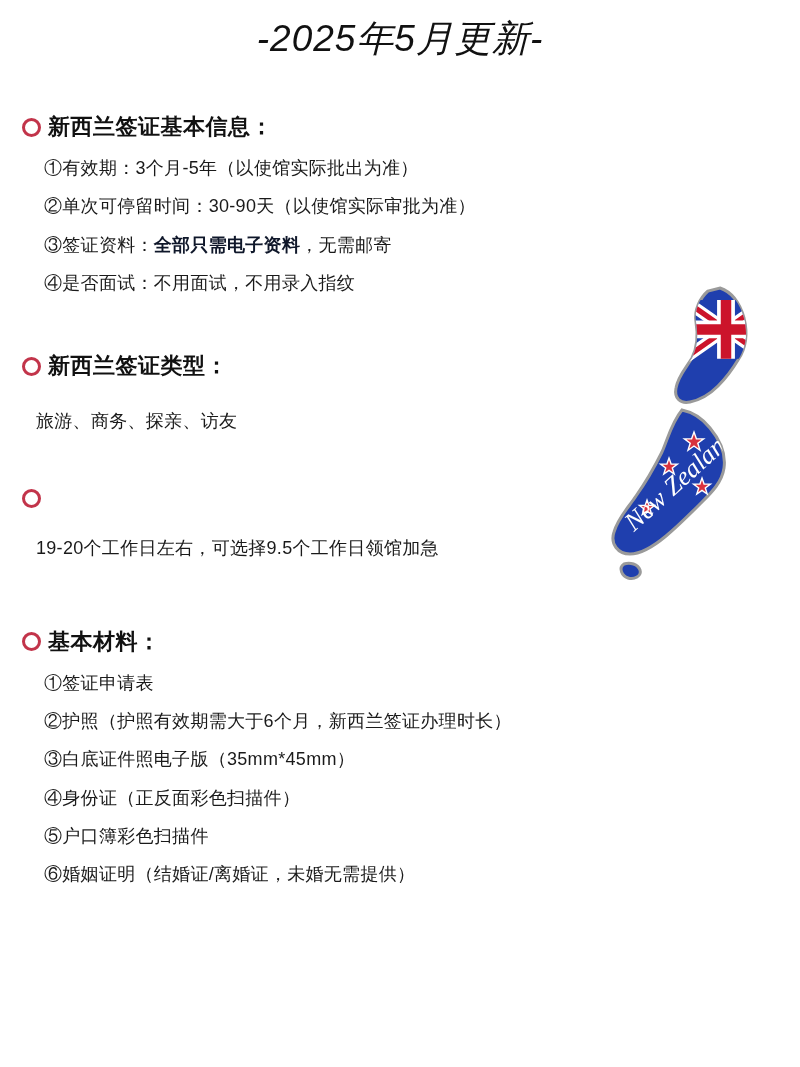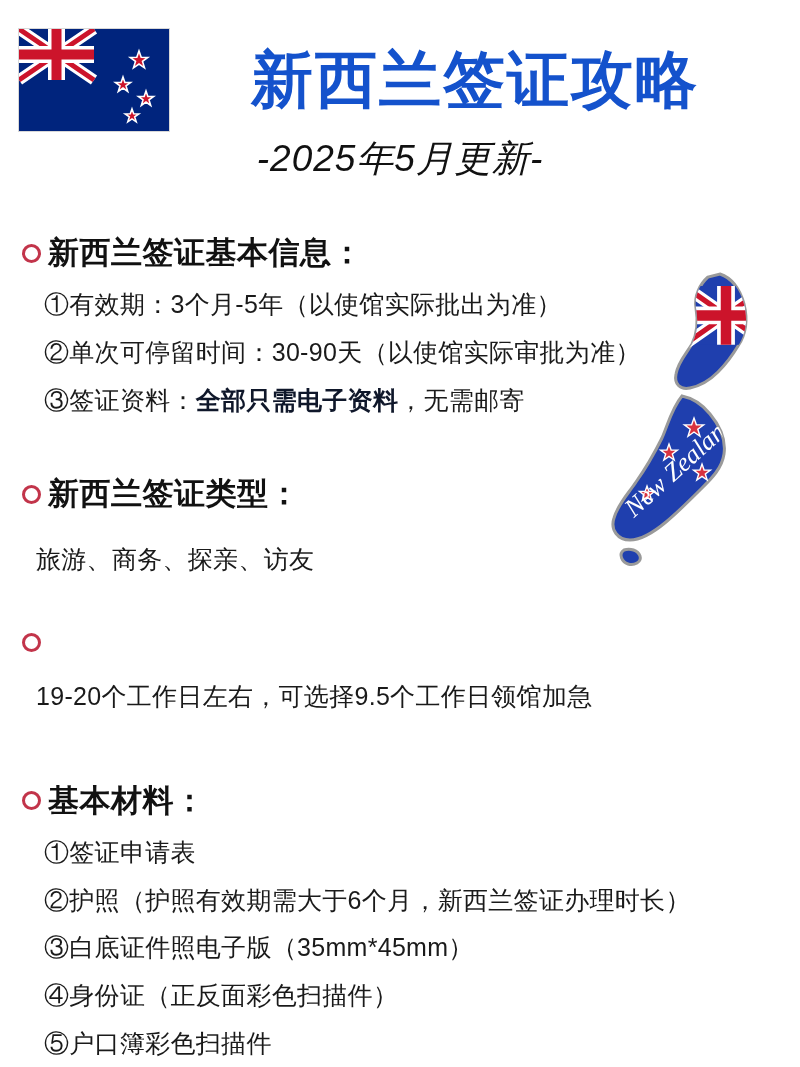--- a/index.html
+++ b/index.html
@@ -79,27 +79,27 @@
   .bullet-ring {
     width: 19px;
     height: 19px;
     border-radius: 50%;
     border: 3.5px solid #c2344a;
     box-sizing: border-box;
     margin-right: 7px;
     flex: 0 0 auto;
   }
   .section-title {
-    font-size: 31px;
+    font-size: 22px;
     font-weight: bold;
     color: #111;
     letter-spacing: 0.5px;
   }
   .item {
-    font-size: 25px;
+    font-size: 18px;
     color: #1a1a1a;
     margin: 0 0 14px 22px;
     line-height: 1.35;
     letter-spacing: 0.3px;
   }
   .item.plain {
     margin-left: 14px;
     margin-top: 28px;
   }
   .hl {
@@ -118,47 +118,20 @@
   }
 
   .spacer-lg { height: 26px; }
   .spacer-md { height: 16px; }
 </style>
 </head>
 <body>
 
 <div class="page">
 
-  <div class="header">
-
-    <div class="flag">
-      <svg width="150" height="102" viewBox="0 0 150 102" xmlns="http://www.w3.org/2000/svg">
-        <rect x="0" y="0" width="150" height="102" fill="#00247d"></rect>
-
-        <g>
-          <rect x="0" y="0" width="75" height="51" fill="#00247d"></rect>
-          <path d="M0,0 L75,51 M75,0 L0,51" stroke="#ffffff" stroke-width="11"></path>
-          <path d="M0,0 L75,51 M75,0 L0,51" stroke="#cc142b" stroke-width="5"></path>
-          <path d="M37.5,0 L37.5,51 M0,25.5 L75,25.5" stroke="#ffffff" stroke-width="17"></path>
-          <path d="M37.5,0 L37.5,51 M0,25.5 L75,25.5" stroke="#cc142b" stroke-width="10"></path>
-        </g>
-
-        <g fill="#cc142b" stroke="#ffffff" stroke-width="1.6">
-          <path d="M120,22 l2.2,6.3 l6.6,0.1 l-5.3,4 l2,6.4 l-5.5,-3.8 l-5.5,3.8 l2,-6.4 l-5.3,-4 l6.6,-0.1 z"></path>
-          <path d="M104,48 l1.9,5.4 l5.7,0.1 l-4.6,3.4 l1.7,5.5 l-4.7,-3.3 l-4.7,3.3 l1.7,-5.5 l-4.6,-3.4 l5.7,-0.1 z"></path>
-          <path d="M127,62 l1.9,5.4 l5.7,0.1 l-4.6,3.4 l1.7,5.5 l-4.7,-3.3 l-4.7,3.3 l1.7,-5.5 l-4.6,-3.4 l5.7,-0.1 z"></path>
-          <path d="M113,80 l1.7,4.8 l5.1,0.1 l-4.1,3 l1.5,4.9 l-4.2,-2.9 l-4.2,2.9 l1.5,-4.9 l-4.1,-3 l5.1,-0.1 z"></path>
-        </g>
-      </svg>
-    </div>
-
-    <div class="title-wrap">
-      <div class="main-title">新西兰签证攻略</div>
-    </div>
-  </div>
 
   <div class="subtitle">-2025年5月更新-</div>
 
   <div class="map">
     <svg width="260" height="330" viewBox="0 0 260 330" xmlns="http://www.w3.org/2000/svg">
       <defs>
         <clipPath id="northClip">
           <path d="M186,6 C198,10 206,22 210,36 C214,52 212,66 204,78
                    C198,88 192,96 184,104 C176,112 166,118 156,120
                    C146,122 140,116 142,106 C144,94 152,86 158,76
@@ -213,20 +186,21 @@
 
   <div class="content">
 
     <div class="section-head">
       <span class="bullet-ring"></span>
       <span class="section-title">新西兰签证基本信息：</span>
     </div>
     <div class="item">①有效期：3个月-5年（以使馆实际批出为准）</div>
     <div class="item">②单次可停留时间：30-90天（以使馆实际审批为准）</div>
     <div class="item"><span>③签证资料：</span><span class="hl">全部只需电子资料</span><span>，无需邮寄</span></div>
+    <div class="item">④是否面试：不用面试，不用录入指纹</div>
 
     <div class="spacer-md"></div>
 
     <div class="section-head">
       <span class="bullet-ring"></span>
       <span class="section-title">新西兰签证类型：</span>
     </div>
     <div class="item plain">旅游、商务、探亲、访友</div>
 
     <div class="spacer-md"></div>

